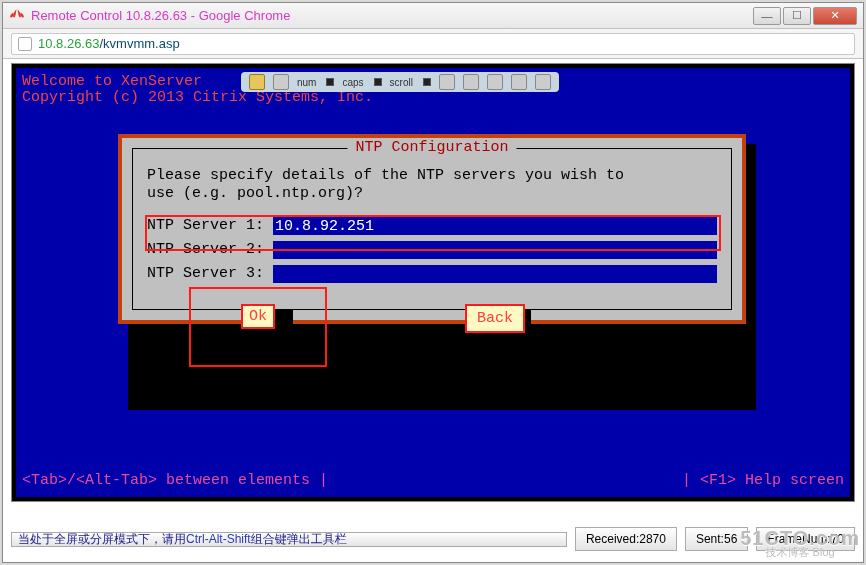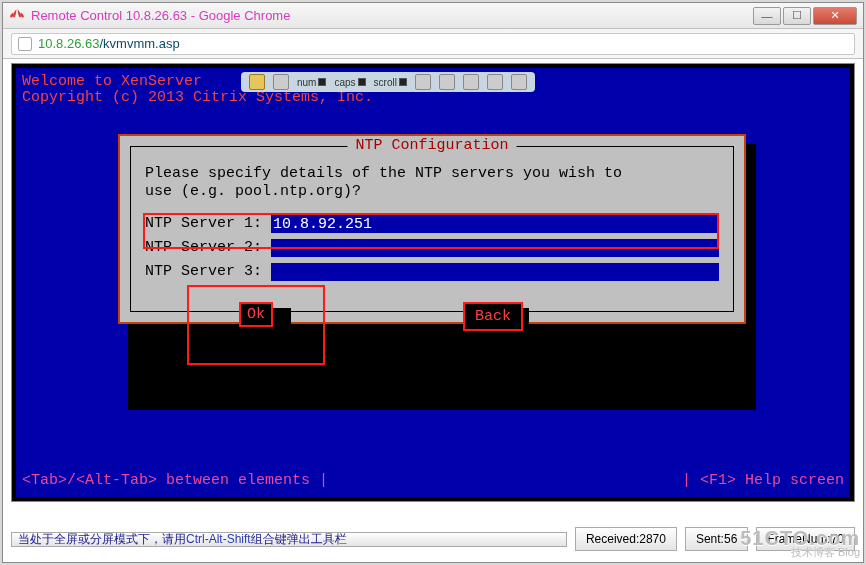--- a/index.html
+++ b/index.html
@@ -81,34 +81,34 @@
     position:absolute; top:4px; left:225px;
     height:20px;
     background:#c7d6e0;
     border-radius:4px;
     padding:2px 8px;
     display:flex; align-items:center; gap:8px;
     font-family:Arial,sans-serif; font-size:10px; color:#333;
   }
   .kvm-icon{width:16px;height:16px;background:#e4c65b;border:1px solid #9a7a26;border-radius:2px;}
   .kvm-icon.gray{background:#ccc;border-color:#888;}
-  .kvm-led{display:inline-flex;align-items:center;gap:2px;}
+  .kvm-led{display:inline-flex;align-items:center;gap:10px;}
   .kvm-led .box{width:8px;height:8px;background:#222;border:1px solid #555;}
 
   
   .dialog-shadow{
     position:absolute; left:112px; top:76px;
     width:628px; height:266px;
     background:#000;
   }
   .dialog{
     position:absolute; left:102px; top:66px;
     width:628px; height:190px;
     background:#c0c0c0;
-    border:2px solid #c2410c;
+    border:4px solid #c2410c;
   }
   .dialog-inner{
     position:absolute; left:10px; right:10px; top:10px; bottom:10px;
     border:1px solid #000;
   }
   .dialog-title{
     position:absolute; top:-10px; left:50%; transform:translateX(-50%);
     background:#c0c0c0; padding:0 8px;
     color:#aa0000;
     font-family:"Courier New",monospace;
@@ -131,21 +131,21 @@
   .hl-red{position:absolute;border:2px solid #ff1a1a;pointer-events:none;}
   .hl-red.big{left:12px;top:66px;width:576px;height:36px;}
   .hl-ok-outer{left:56px;top:138px;width:138px;height:80px;}
   .btn-wrap{position:absolute;display:flex;}
   .btn-wrap.ok{left:108px;top:155px;}
   .btn-wrap.back{left:332px;top:155px;}
   .tui-btn-shadow{position:absolute;left:6px;top:6px;width:46px;height:28px;background:#000;}
   .tui-btn-shadow.back{width:60px;}
   .tui-btn{
     position:relative;
-    background:#000000;color:#ff4040;
+    background:#fef9c3;color:#ff4040;
     border:2px solid #ff1a1a;
     font-family:"Courier New",monospace;
     font-size:15px;
     padding:4px 10px;
     z-index:1;
   }
   .tui-btn.inner-ok{border:2px solid #ff1a1a;padding:2px 6px;}
 
   .help-line{
     position:absolute;left:6px;right:6px;bottom:8px;
@@ -174,21 +174,21 @@
 
   
   .watermark{
     position:absolute;right:6px;bottom:6px;
     color:#bcbcbc;font-family:Arial,sans-serif;
     text-align:right;line-height:14px;
     text-shadow:0 1px 0 #fff;
     pointer-events:none;
   }
   .watermark .big{font-size:20px;font-weight:bold;letter-spacing:1px;}
-  .watermark .sm{font-size:11px;}
+  .watermark .sm{font-size:11px;text-align:center;}
 </style>
 </head>
 <body>
 
 <div class="win-frame">
 
   <div class="titlebar">
     <span class="title-logo">
       <svg viewBox="0 0 24 24">
           <g fill="#e03a2f">

